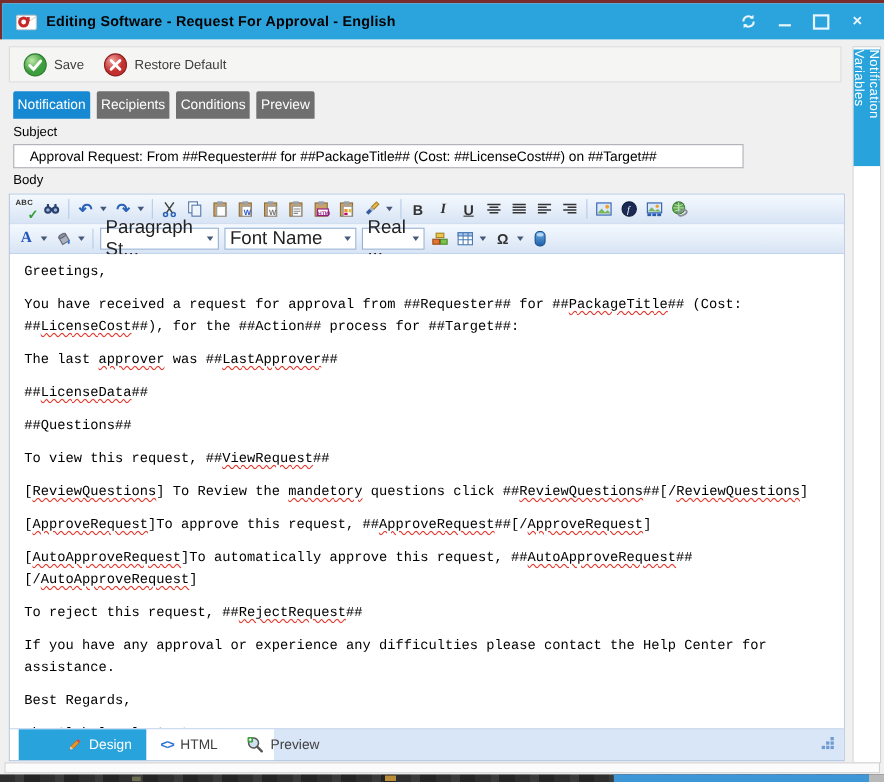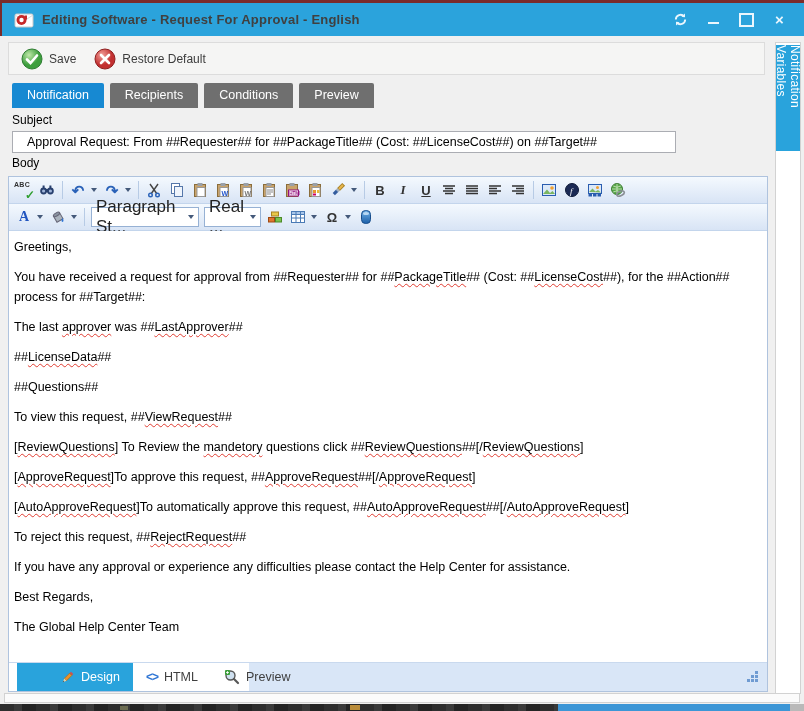--- a/index.html
+++ b/index.html
@@ -4,34 +4,34 @@
 <style>
   html,body{margin:0;padding:0;}
   .screen{position:relative;width:804px;height:711px;overflow:hidden;background:#F0F0F0;
           font-family:"Liberation Sans",sans-serif;-webkit-font-smoothing:antialiased;}
   
   .top-edge{position:absolute;left:0;top:0;width:804px;height:3px;background:#7A2B2B;}
   .left-edge{position:absolute;left:0;top:0;width:2px;height:36px;background:#7A2B2B;}
   .titlebar{position:absolute;left:2px;top:3px;right:0;height:33px;background:#2BA3DC;
             display:flex;align-items:center;}
   .app-ico{margin:0 8px 0 12px;display:flex;}
-  .title-text{color:#404040;font-size:13px;font-weight:700;letter-spacing:.2px;text-align:center;}
+  .title-text{color:#000000;font-size:13px;font-weight:700;letter-spacing:.2px;text-align:center;}
   .win-btns{position:absolute;right:8px;top:0;height:33px;display:flex;align-items:center;}
   .wbtn{width:33px;height:26px;display:flex;align-items:center;justify-content:center;color:#EAF6FD;cursor:default;}
   .glyph-min{width:11px;height:2px;background:#EAF6FD;margin-top:6px;}
   .glyph-max{width:11px;height:10px;border:2px solid #EAF6FD;}
   .glyph-close{font-size:15px;font-weight:700;line-height:1;}
   
   .chrome{position:absolute;left:0;top:36px;width:804px;height:668px;background:#F0F0F0;}
   .cmd-panel{position:absolute;left:8px;top:6px;width:757px;height:33px;background:#F5F5F4;
              border:1px solid #DCDCDC;display:flex;align-items:center;gap:18px;padding-left:12px;box-sizing:border-box;}
   .cmd{display:flex;align-items:center;gap:6px;font-size:12px;color:#3c3c3c;cursor:default;}
   
   .main-tabs{position:absolute;left:12px;top:47px;display:flex;gap:6px;}
-  .mtab{height:25px;line-height:25px;padding:0 15px;font-size:12.5px;color:#fff;background:#6F6F6F;
+  .mtab{height:25px;line-height:25px;padding:0 4px;font-size:12.5px;color:#fff;background:#6F6F6F;
         border-radius:2px 2px 0 0;cursor:default;}
   .mtab.active{background:#1789D2;}
   
   .lbl{position:absolute;left:12px;font-size:12px;color:#000;}
   .subject-input{position:absolute;left:12px;top:95px;width:634px;height:20px;border:1px solid #ABADB3;
                  font-family:"Liberation Sans",sans-serif;font-size:12.5px;padding:0 14px;color:#000;background:#fff;}
   
   .editor{position:absolute;left:8px;top:140px;width:760px;height:516px;border:1px solid #AFC3DE;
           box-sizing:border-box;display:flex;flex-direction:column;background:#fff;}
   .etb{height:26px;flex:0 0 26px;background:linear-gradient(#F4F9FE,#D8E4F5);border-bottom:1px solid #C3D5EC;
@@ -45,21 +45,21 @@
   .italic-g{font-style:italic;font-family:"Liberation Serif",serif;font-weight:700;}
   .under-g{text-decoration:underline;font-weight:700;}
   .fontA{font-family:"Liberation Serif",serif;font-weight:700;color:#2256C0;font-size:14px;}
   .arrow-g{font-size:15px;color:#2A62B8;font-weight:700;line-height:1;}
   .spell{position:relative;width:20px;height:18px;}
   .spell .abc{position:absolute;left:0;top:0;font-size:7px;font-weight:700;color:#333;letter-spacing:.3px;}
   .spell .chk{position:absolute;right:-1px;bottom:-3px;color:#2F9E2F;font-size:12px;font-weight:700;}
   .combo{height:20px;background:#fff;border:1px solid #96B1D4;display:flex;align-items:center;
          justify-content:space-between;font-size:17px;color:#222;padding:0 4px;box-sizing:border-box;margin:0 2px;cursor:default;}
   .ebody{flex:1;background:#fff;overflow:hidden;padding:6px 8px 0 5px;font-size:12.5px;line-height:20px;color:#000;}
-  .ebody p{margin:0 0 10px 0;}
+  .ebody p{margin:0 0 10px 8px;font-family:Liberation Mono, monospace;}
   .sq{text-decoration-line:underline;text-decoration-style:wavy;text-decoration-color:#E03C31;
       text-decoration-thickness:1px;text-underline-offset:2px;}
   
   .etabs{flex:0 0 28px;background:#D9E6F7;border-top:1px solid #C9D9EE;position:relative;display:flex;}
   .etab-white{position:absolute;left:0;top:0;width:240px;height:28px;background:#fff;}
   .etab{position:relative;height:28px;display:flex;align-items:center;gap:6px;padding:0 13px;
         font-size:12.5px;color:#3f3f3f;cursor:default;}
   .etab.active{background:#29A3DC;color:#fff;margin-left:8px;padding-left:43px;}
   .code-g{color:#2E75D4;font-weight:700;font-size:12px;letter-spacing:-1px;}
   .grip{position:absolute;right:8px;bottom:4px;}
@@ -334,20 +334,24 @@
             </g>
             <path d="M12.5 9 q2 3 0 4 q-2 -1 0 -4" fill="#2E75D4"></path>
           </svg>
         </span>
         <span class="dd"></span>
         <span class="sep"></span>
         <span class="combo" style="width:108px;">
           <span>Paragraph St...</span>
           <span class="dd" style="margin:0;"></span>
         </span>
+        <span class="combo" style="width:120px;">
+          <span>Font Name</span>
+          <span class="dd" style="margin:0;"></span>
+        </span>
         <span class="combo" style="width:57px;">
           <span>Real ...</span>
           <span class="dd" style="margin:0;"></span>
         </span>
         <span class="tb">
           <svg width="16" height="16" viewBox="0 0 16 16">
             <rect x="4.5" y="3" width="7" height="4" fill="#E8C84A" stroke="#A98122"></rect>
             <rect x="1.5" y="8.5" width="6" height="4.5" fill="#E0762F" stroke="#9E4A12"></rect>
             <rect x="8.5" y="8.5" width="6" height="4.5" fill="#7CC24E" stroke="#4C8A28"></rect>
           </svg>

